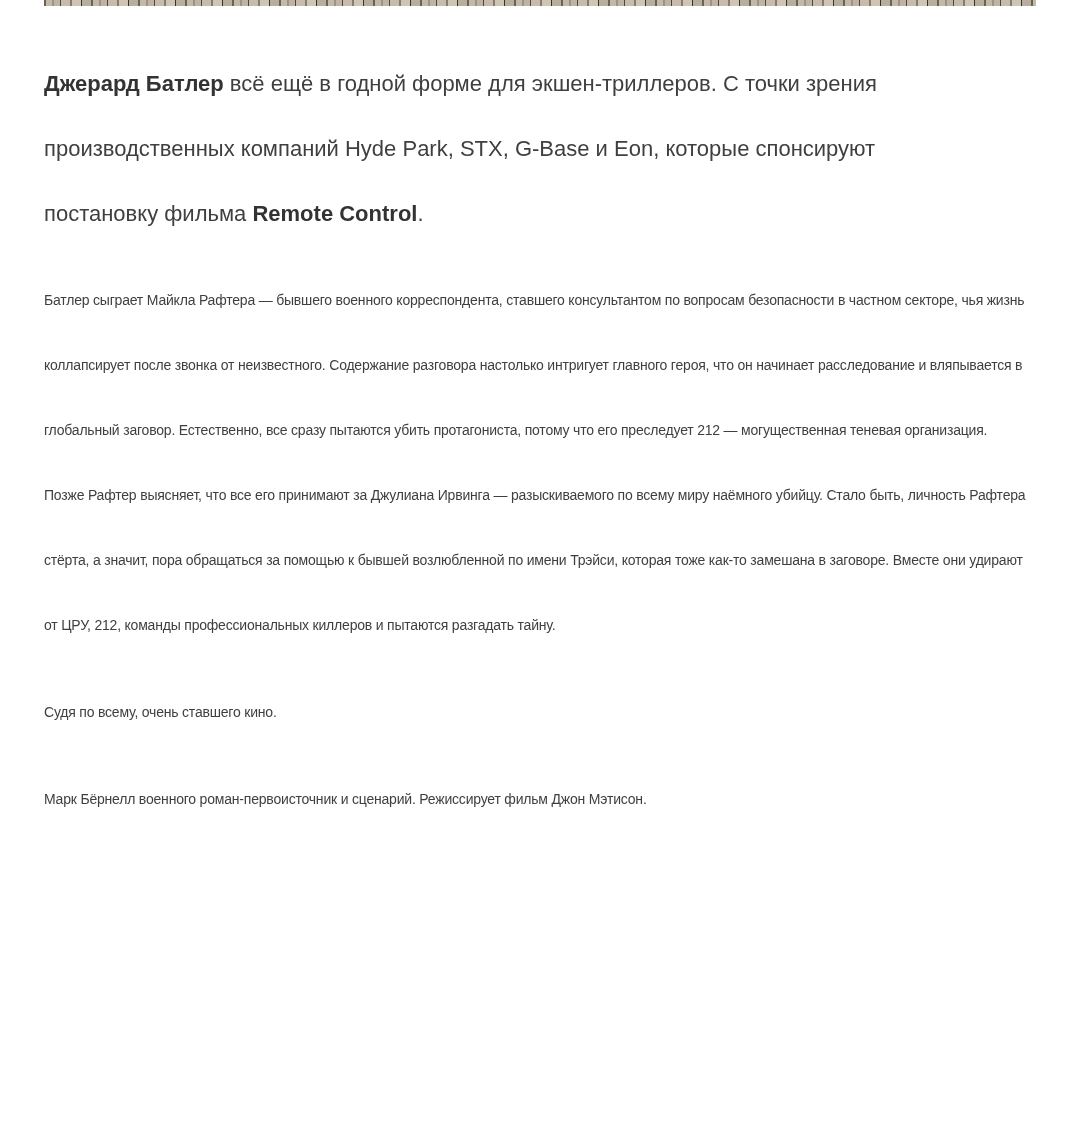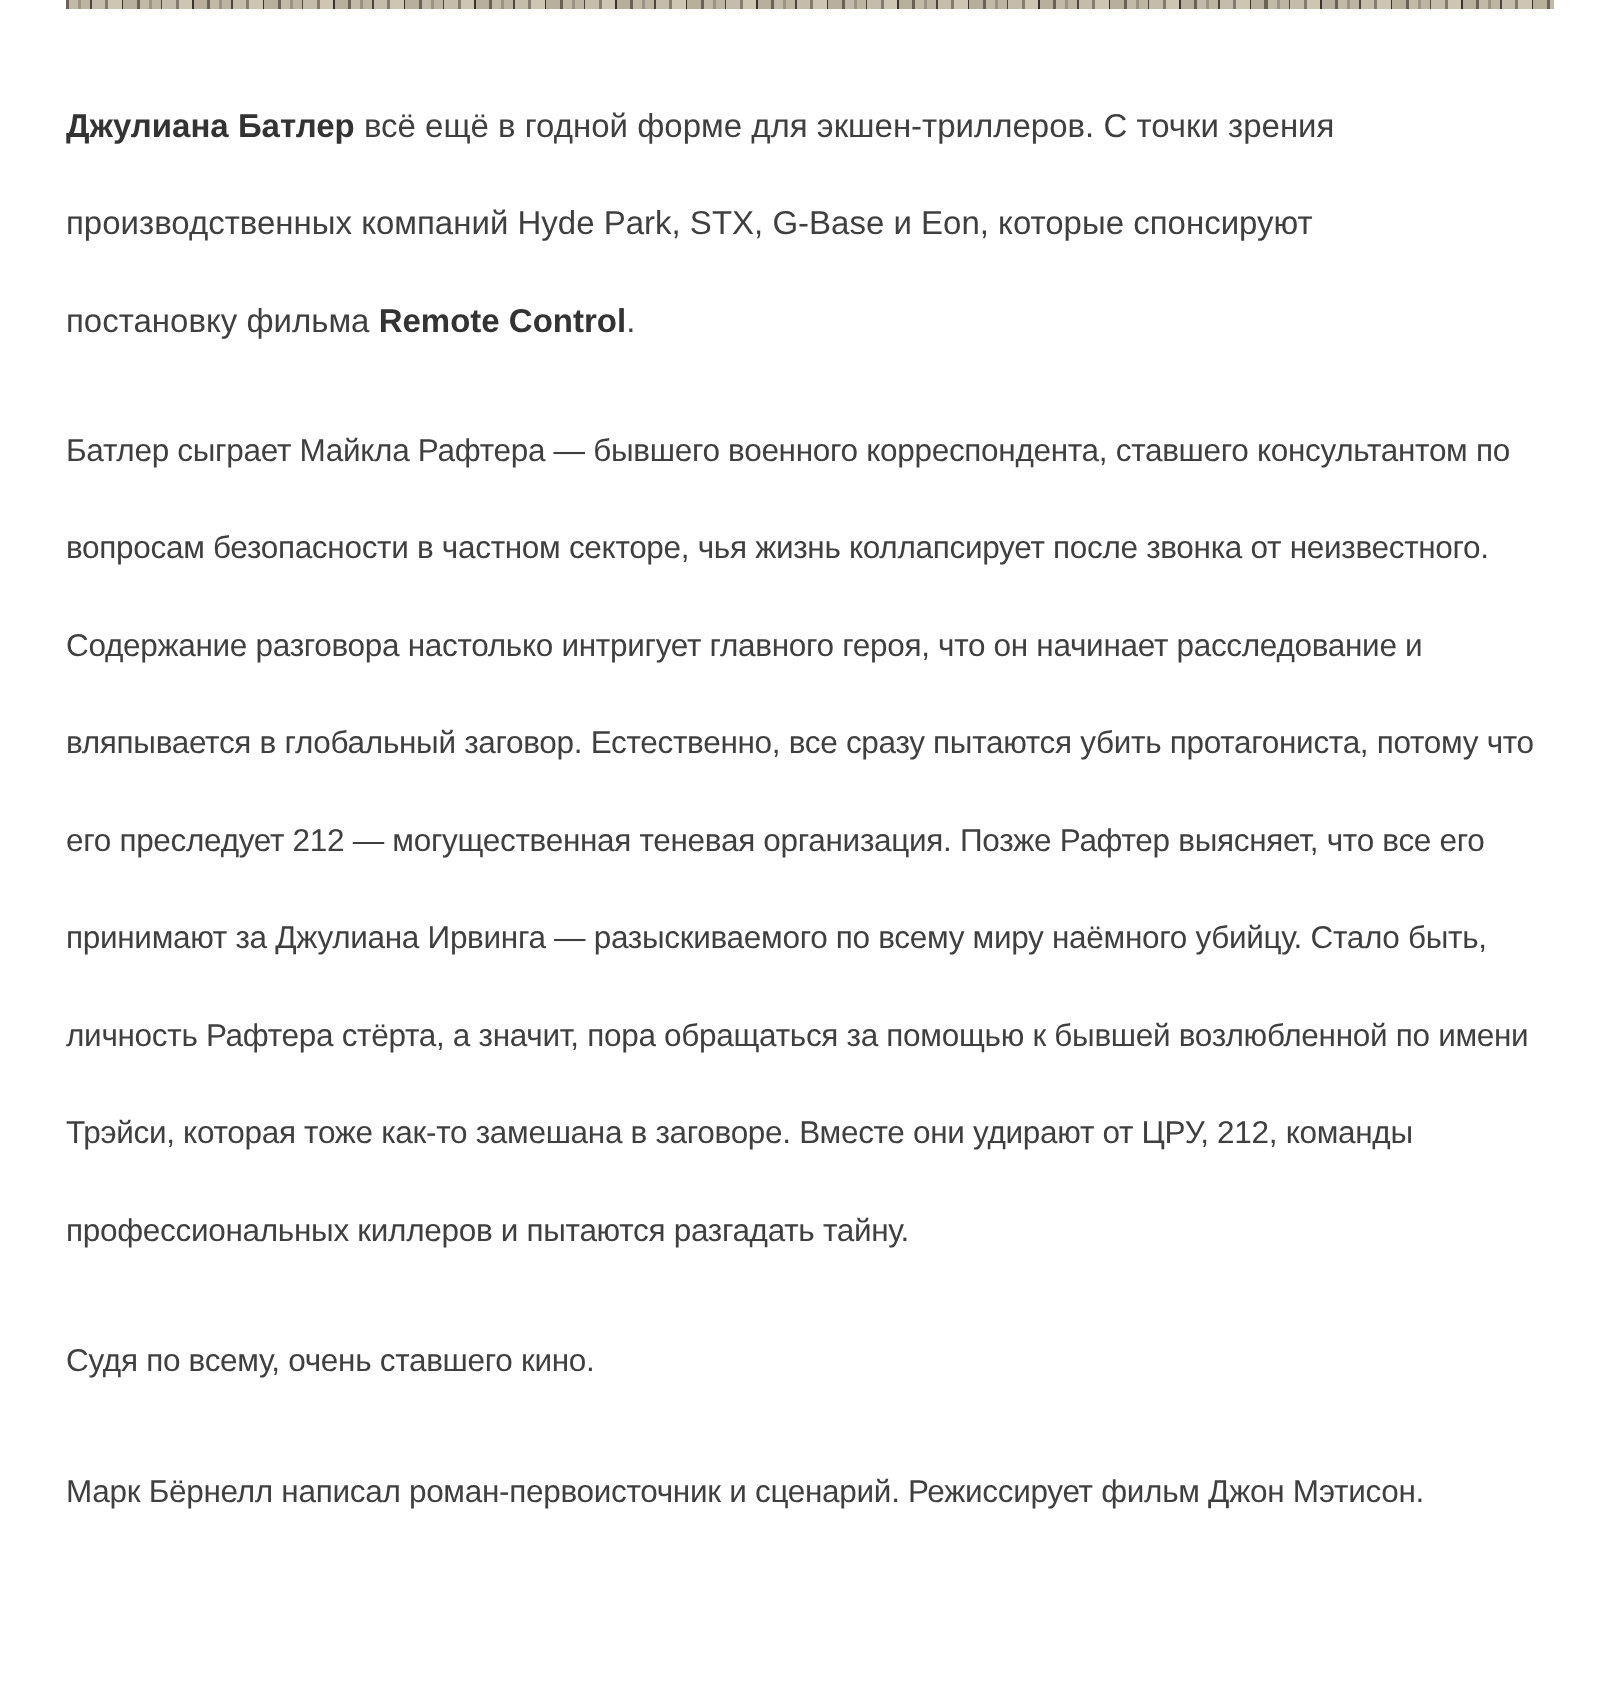--- a/index.html
+++ b/index.html
@@ -29,21 +29,21 @@
         #beb4a2 10px, #beb4a2 16px,
         #4e463e 16px, #4e463e 17px,
         #c6bcab 17px, #c6bcab 26px,
         #857c6d 26px, #857c6d 28px,
         #cfc5b3 28px, #cfc5b3 37px,
         #37322c 37px, #37322c 38px,
         #b8ae9c 38px, #b8ae9c 47px);
   }
   p {
     margin: 22px 0 0 0;
-    font-size: 21px;
+    font-size: 14px;
     line-height: 65px;
     letter-spacing: -0.2px;
     max-width: 985px;
   }
   p.lead {
     margin-top: 45px;
     font-size: 22px;
     letter-spacing: 0;
     max-width: 935px;
   }
@@ -52,21 +52,21 @@
     font-weight: bold;
   }
 </style>
 </head>
 <body>
 
 <div class="photo-strip"></div>
 
 <div class="article">
 
-  <p class="lead"><b>Джулиана Батлер</b><span> всё ещё в годной форме для экшен-триллеров. С точки зрения производственных компаний Hyde Park, STX, G-Base и Eon, которые спонсируют постановку фильма </span><b>Remote Control</b><span>.</span></p>
+  <p class="lead"><b>Джерард Батлер</b><span> всё ещё в годной форме для экшен-триллеров. С точки зрения производственных компаний Hyde Park, STX, G-Base и Eon, которые спонсируют постановку фильма </span><b>Remote Control</b><span>.</span></p>
 
   <p>Батлер сыграет Майкла Рафтера — бывшего военного корреспондента, ставшего консультантом по вопросам безопасности в частном секторе, чья жизнь коллапсирует после звонка от неизвестного. Содержание разговора настолько интригует главного героя, что он начинает расследование и вляпывается в глобальный заговор. Естественно, все сразу пытаются убить протагониста, потому что его преследует 212 — могущественная теневая организация. Позже Рафтер выясняет, что все его принимают за Джулиана Ирвинга — разыскиваемого по всему миру наёмного убийцу. Стало быть, личность Рафтера стёрта, а значит, пора обращаться за помощью к бывшей возлюбленной по имени Трэйси, которая тоже как-то замешана в заговоре. Вместе они удирают от ЦРУ, 212, команды профессиональных киллеров и пытаются разгадать тайну.</p>
 
   <p>Судя по всему, очень ставшего кино.</p>
 
-  <p>Марк Бёрнелл написал роман-первоисточник и сценарий. Режиссирует фильм Джон Мэтисон.</p>
+  <p>Марк Бёрнелл военного роман-первоисточник и сценарий. Режиссирует фильм Джон Мэтисон.</p>
 
 </div>
 
 </body></html>

